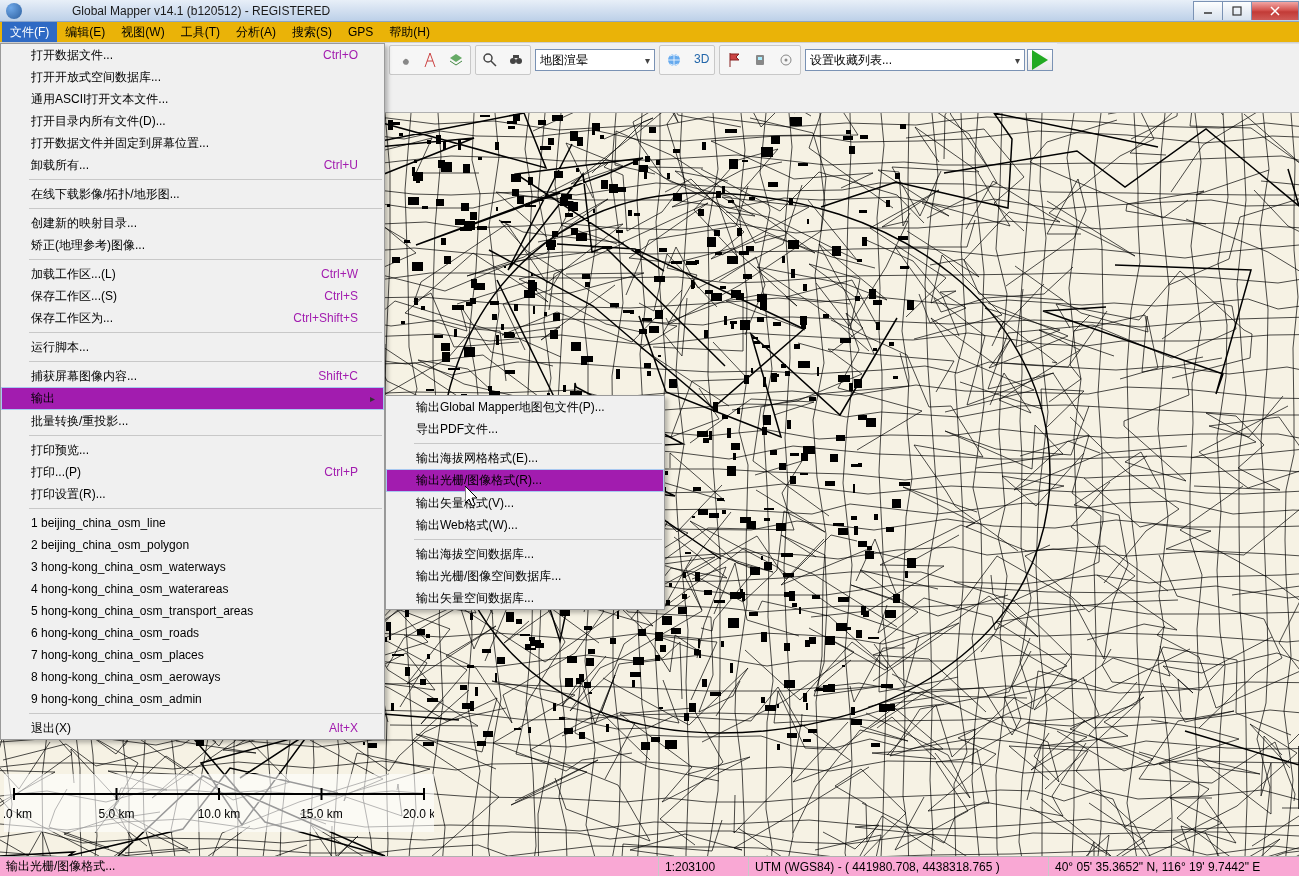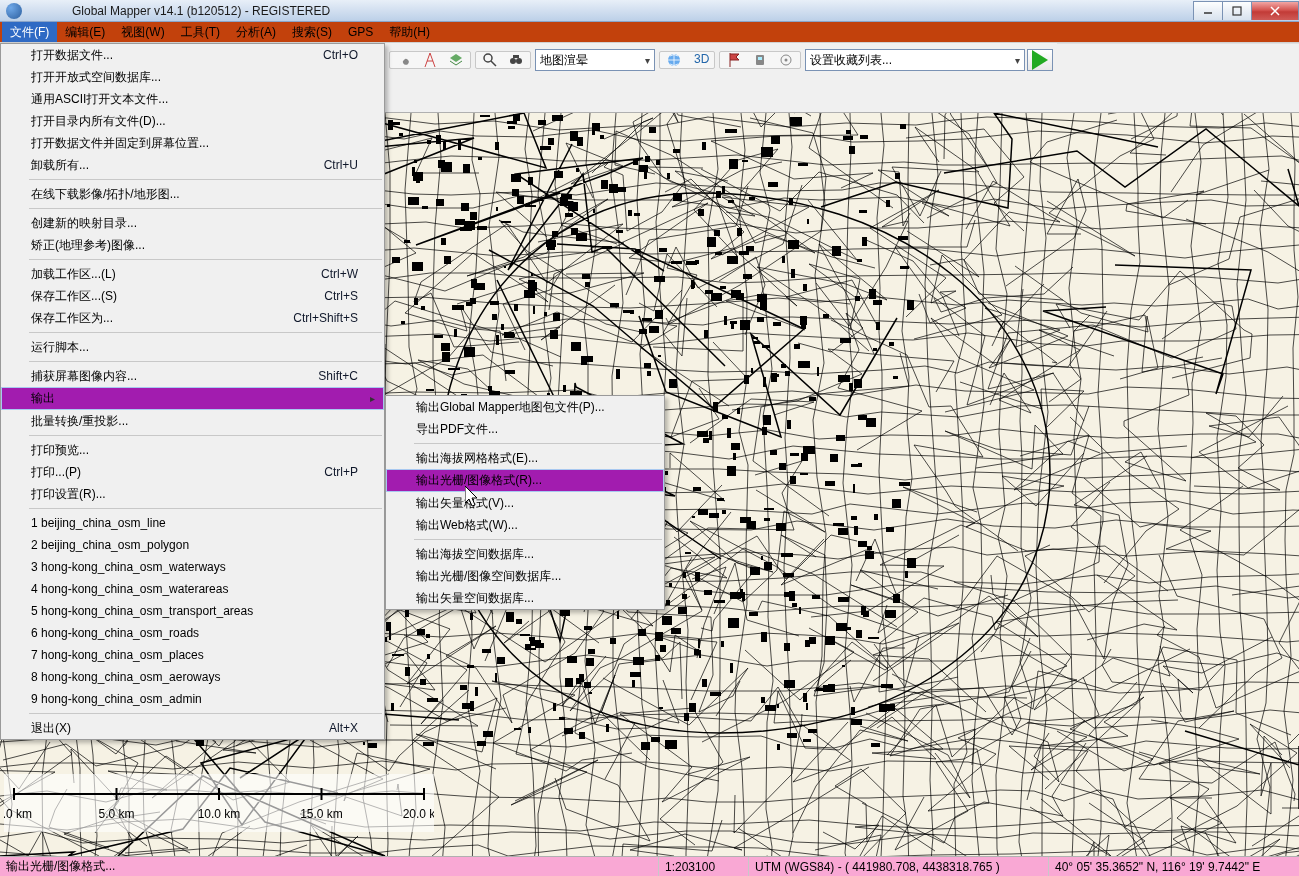--- a/index.html
+++ b/index.html
@@ -8,48 +8,48 @@
 
 .titlebar { height: 22px; background: linear-gradient(to bottom, #e8eff8 0%, #d2dff0 50%, #bcd0e8 100%); display: flex; align-items: center; padding-left: 6px; border-bottom: 1px solid #8ba4c8; }
 .titlebar .icon { width: 16px; height: 16px; margin-right: 4px; background: radial-gradient(circle at 30% 30%, #6fa8e8, #2c5e9e); border-radius: 50%; }
 .titlebar .title { color: #1a1a1a; margin-left: 46px; }
 .win-btns { margin-left: auto; display: flex; }
 .win-btn { width: 30px; height: 19px; display: flex; align-items: center; justify-content: center; background: linear-gradient(to bottom,#fdfefe,#d8e2ee); border: 1px solid #7a92b4; border-bottom: none; margin-left: -1px; }
 .win-btn.close { width: 48px; background: linear-gradient(to bottom,#f1a6a4,#d45450 45%,#c23b37 55%,#cf5a56); }
 .win-btn svg { width: 10px; height: 10px; }
 
 
-.menubar { height: 21px; background: #c2410c; display: flex; align-items: stretch; border-bottom: 1px solid #d0d0d0; padding: 0 2px; }
+.menubar { height: 21px; background: #eab308; display: flex; align-items: stretch; border-bottom: 1px solid #d0d0d0; padding: 0 2px; }
 .menu-item { padding: 0 8px; display: flex; align-items: center; cursor: default; }
 .menu-item.active { background: #2f6ac4; color: #fff; }
 
 
 .toolbar-strip { height: 70px; background: #f0f0f0; border-bottom: 1px solid #b0b0b0; display: flex; flex-direction: row; }
 .toolbar-row { display: flex; align-items: center; height: 34px; padding: 2px 4px; gap: 0; }
 .toolbar-row + .toolbar-row { border-top: 1px solid #e0e0e0; }
 .tb-group { display: flex; align-items: center; border: 1px solid #c8c8c8; background: #f6f6f6; border-radius: 2px; padding: 1px; margin-right: 4px; }
-.tb-btn { width: 26px; height: 14px; display:flex; align-items:center; justify-content:center; border: 1px solid transparent; border-radius: 2px; cursor: default; }
+.tb-btn { width: 26px; height: 26px; display:flex; align-items:center; justify-content:center; border: 1px solid transparent; border-radius: 2px; cursor: default; }
 .tb-btn svg { width:18px; height:18px; }
 .tb-combo { height: 22px; border: 1px solid #7a92b4; background:#fff; padding: 0 18px 0 4px; display:flex; align-items:center; min-width:120px; position:relative; }
 .tb-combo::after { content:"▾"; position:absolute; right:4px; font-size:10px; color:#444; }
 .play-btn { width: 26px; height: 22px; display:flex; align-items:center; justify-content:center; border:1px solid #7a92b4; background:linear-gradient(#fff,#e8e8e8); margin-left:2px; }
 
 
 .map-area { position:absolute; top:113px; left:0; right:0; bottom:20px; background:#f6f2e4; overflow:hidden; }
 .map-svg { width:100%; height:100%; }
 
 
 .scalebar { position:absolute; left:4px; bottom:24px; width:430px; height:58px; z-index:5; }
 .scalebar-bg { width:100%; height:100%; }
 
 
 .dropdown { position:absolute; background:#f0f0f0; border:1px solid #9a9a9a; box-shadow: 3px 3px 4px rgba(0,0,0,0.25); z-index:100; }
 .dd-item { height:22px; display:flex; align-items:center; padding: 0 26px 0 30px; cursor:default; white-space:nowrap; position:relative; }
 .dd-item .label { flex:1; }
-.dd-item .accel { margin-left: 28px; color:#0f172a; }
+.dd-item .accel { margin-left: 28px; color:#a21caf; }
 .dd-item.highlight { background:#a21caf; border: 1px solid #a8c8f0; padding: 0 30px 0 29px; height:23px; }
 .dd-item.has-sub::after { content:"▸"; position:absolute; right:8px; font-size:10px; color:#333; }
 .dd-sep { height:1px; background:#c8c8c8; margin: 3px 2px 3px 28px; }
 #file-menu { top:43px; left:0; width:385px; }
 #export-submenu { top:395px; left:385px; width:280px; }
 
 
 .statusbar { position:absolute; bottom:0; left:0; right:0; height:20px; background:#f9a8d4; border-top:1px solid #b0b0b0; display:flex; align-items:center; }
 .statusbar .cell { padding: 0 6px; border-right: 1px solid #c8c8c8; height:100%; display:flex; align-items:center; }
 .statusbar .flex { flex:1; }

